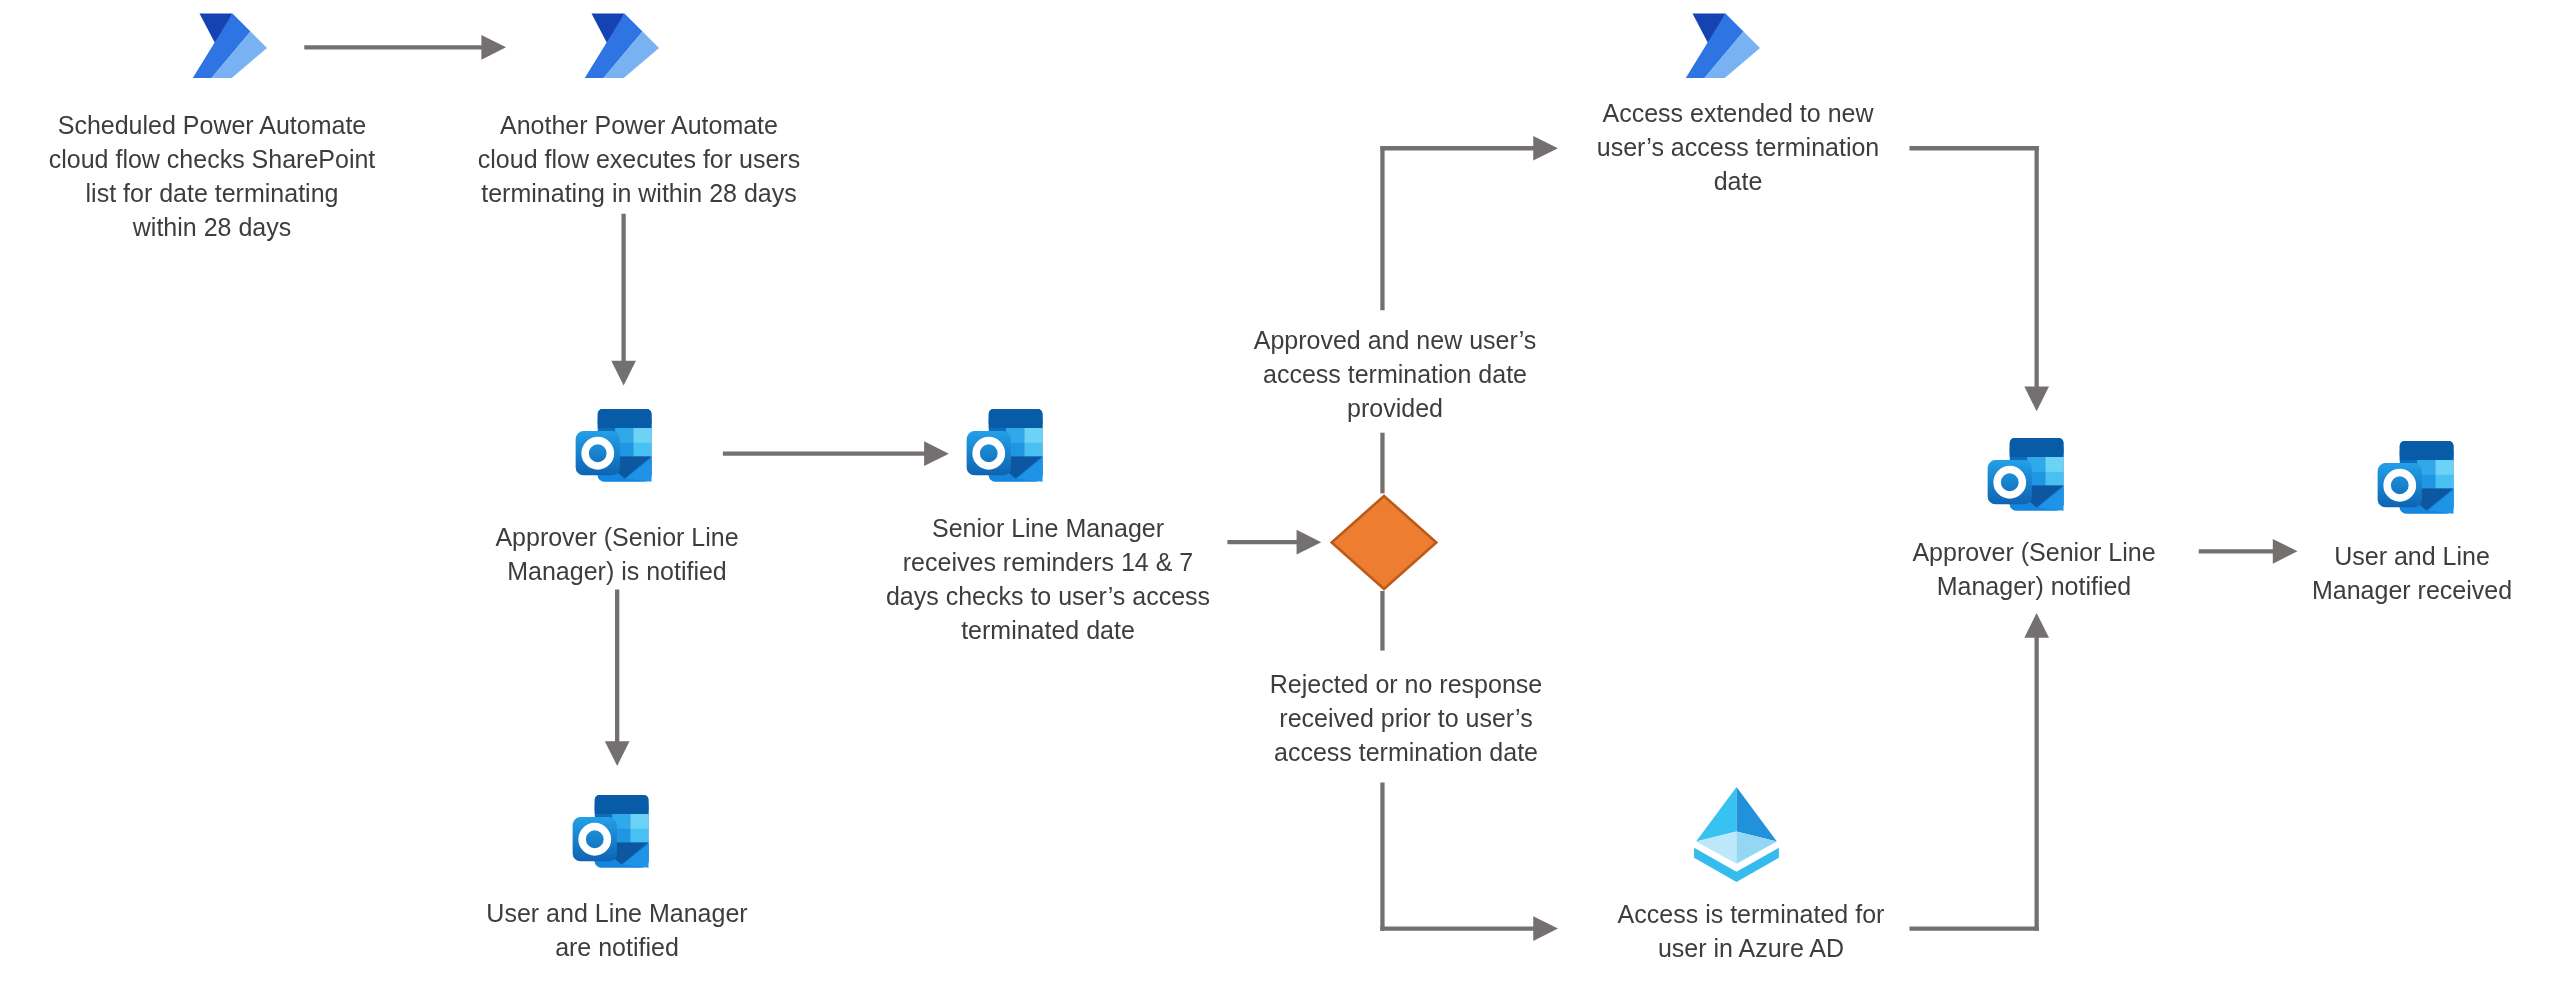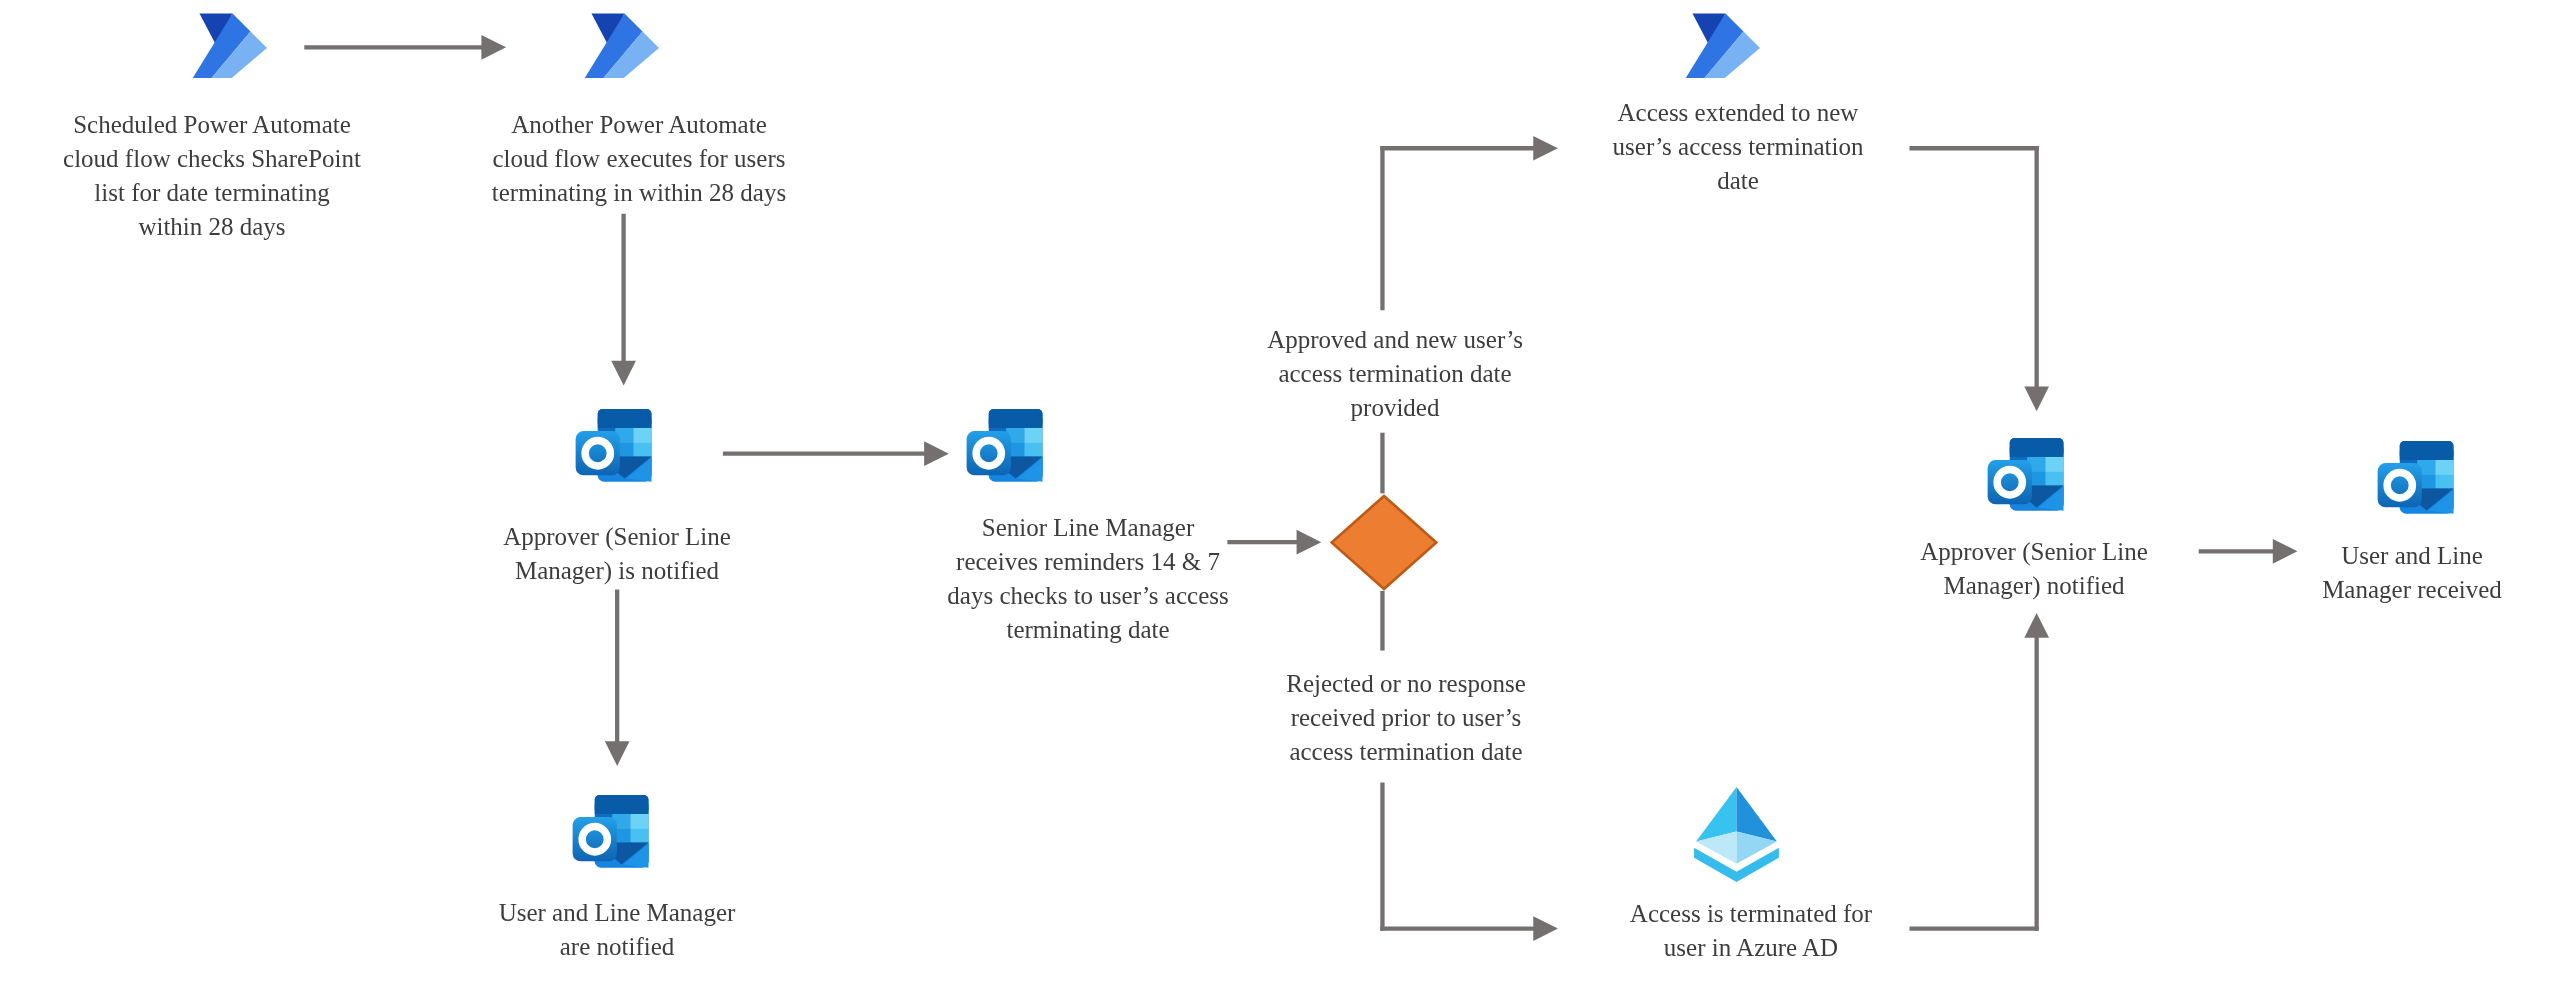--- a/index.html
+++ b/index.html
@@ -1,17 +1,17 @@
 <!DOCTYPE html>
 <html style="font-size:8.6px"><head>
 <meta charset="utf-8">
 <style>
   html,body{margin:0;padding:0;background:#fff;}
   .canvas{position:relative;width:2576px;height:984px;background:#fff;overflow:hidden;
-          font-family:Liberation Serif, serif;}
+          font-family:Liberation Sans, sans-serif;}
   .label{position:absolute;transform:translateX(-50%);text-align:center;
          font-size:25px;line-height:34px;font-weight:300;color:#3d3d3d;
          letter-spacing:0;white-space:nowrap;}
   .icon{position:absolute;}
   .edges{position:absolute;left:0;top:0;}
   .defs{position:absolute;width:0;height:0;}
 </style>
 </head>
 <body>
 
@@ -154,25 +154,25 @@
     </div>
   <div class="label" style="left:639px;top:108px">
       <div>Another Power Automate</div>
       <div>cloud flow executes for users</div>
       <div>terminating in within 28 days</div>
     </div>
   <div class="label" style="left:617px;top:520px">
       <div>Approver (Senior Line</div>
       <div>Manager) is notified</div>
     </div>
-  <div class="label" style="left:1088px;top:511px">
+  <div class="label" style="left:1048px;top:511px">
       <div>Senior Line Manager</div>
       <div>receives reminders 14 &amp; 7</div>
       <div>days checks to user’s access</div>
-      <div>terminating date</div>
+      <div>terminated date</div>
     </div>
   <div class="label" style="left:617px;top:896px">
       <div>User and Line Manager</div>
       <div>are notified</div>
     </div>
   <div class="label" style="left:1395px;top:323px">
       <div>Approved and new user’s</div>
       <div>access termination date</div>
       <div>provided</div>
     </div>

